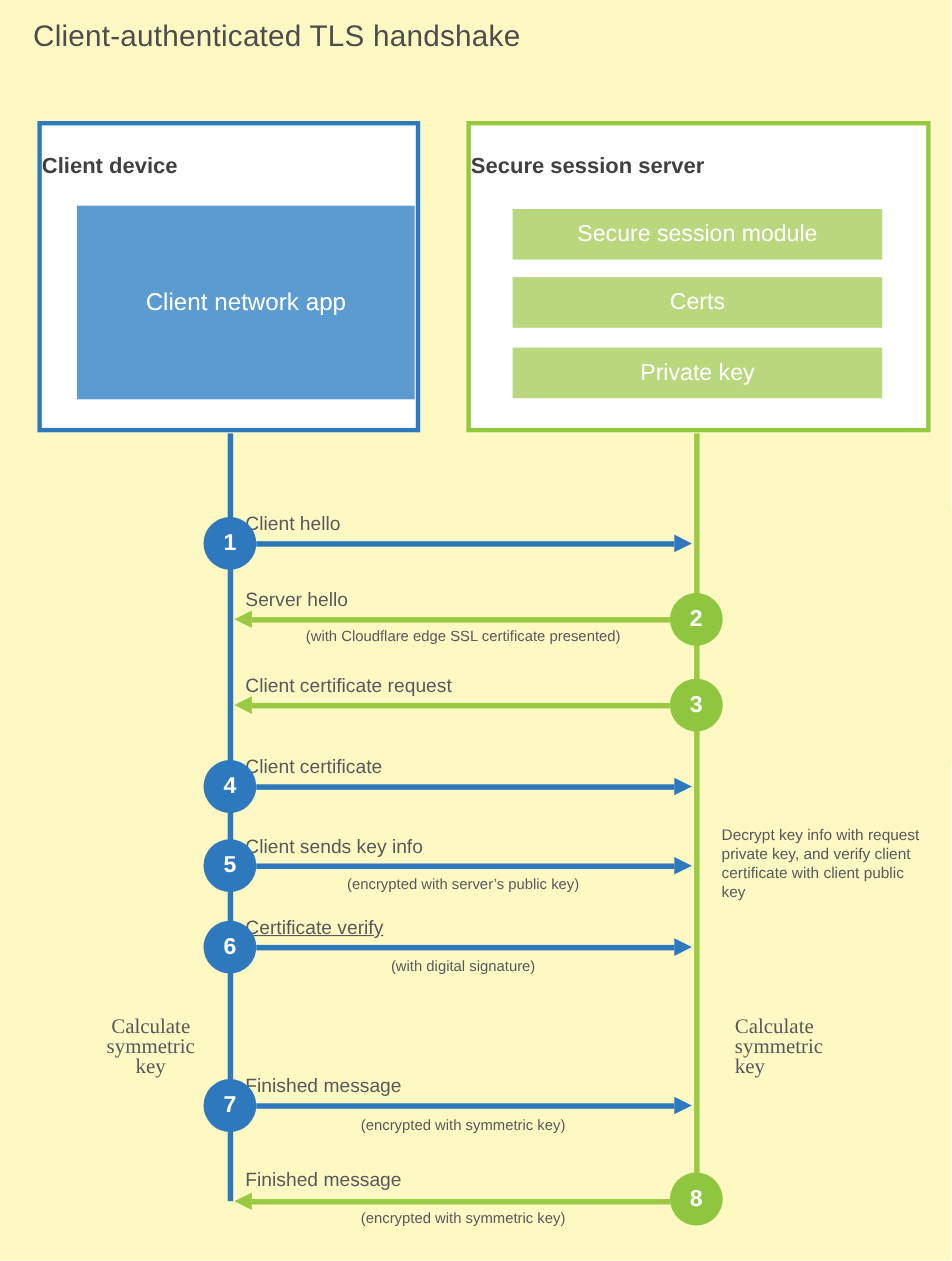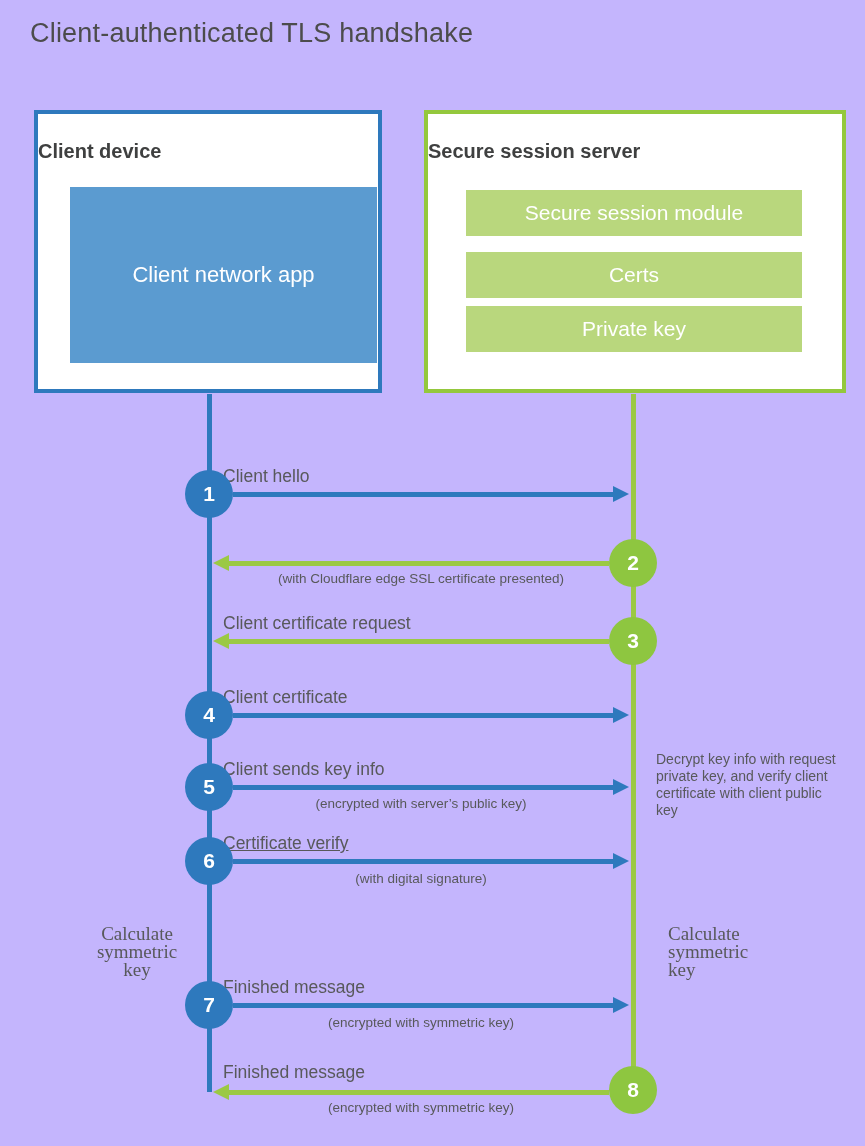--- a/index.html
+++ b/index.html
@@ -1,17 +1,17 @@
 <!DOCTYPE html>
 <html><head>
 <meta charset="utf-8">
 <style>
   html,body{margin:0;padding:0;background:#ffffff;}
   .canvas{
-    position:relative;width:865px;height:1146px;margin:0 auto;background:#c4b5fd;
+    position:relative;width:865px;height:1146px;margin:0 auto;background:#fef9c3;
     font-family:"Liberation Sans", sans-serif;overflow:hidden;
   }
   .title{
     position:absolute;left:30px;top:18px;font-size:27px;font-weight:400;
     color:#4c4c4c;letter-spacing:0.2px;
   }
   
   .client-box{
     position:absolute;left:34px;top:110px;width:340px;height:275px;
     border:4px solid #2e79bd;background:#fff;
@@ -29,21 +29,21 @@
     background:#5b9bd0;display:flex;align-items:center;justify-content:center;
   }
   .client-app span{
     color:#fff;font-size:22px;text-align:center;line-height:1.25;max-width:200px;display:block;
   }
   .server-bar{
     position:absolute;left:466px;width:336px;height:46px;background:#b9d77d;
     display:flex;align-items:center;justify-content:center;
     color:#fff;font-size:21px;
   }
-  .bar-0{top:190px;} .bar-1{top:252px;} .bar-2{top:306px;}
+  .bar-0{top:190px;} .bar-1{top:252px;} .bar-2{top:316px;}
   
   .vline{position:absolute;top:394px;width:5px;}
   .vline-blue{left:207px;height:698px;background:#2e79bd;}
   .vline-green{left:631px;height:696px;background:#9bc944;}
   
   .circle{
     position:absolute;width:48px;height:48px;border-radius:50%;
     display:flex;align-items:center;justify-content:center;
     color:#fff;font-size:21px;font-weight:bold;
   }
@@ -110,20 +110,21 @@
   <div class="server-bar bar-1">Certs</div>
   <div class="server-bar bar-2">Private key</div>
 
   <div class="vline vline-blue"></div>
   <div class="vline vline-green"></div>
 
   <div class="msg m1">Client hello</div>
   <div class="arrow arrow-right a1"></div>
   <div class="circle blue c1">1</div>
 
+  <div class="msg m2">Server hello</div>
   <div class="arrow arrow-left a2"></div>
   <div class="sub s2">(with Cloudflare edge SSL certificate presented)</div>
   <div class="circle green c2">2</div>
 
   <div class="msg m3">Client certificate request</div>
   <div class="arrow arrow-left a3"></div>
   <div class="circle green c3">3</div>
 
   <div class="msg m4">Client certificate</div>
   <div class="arrow arrow-right a4"></div>

